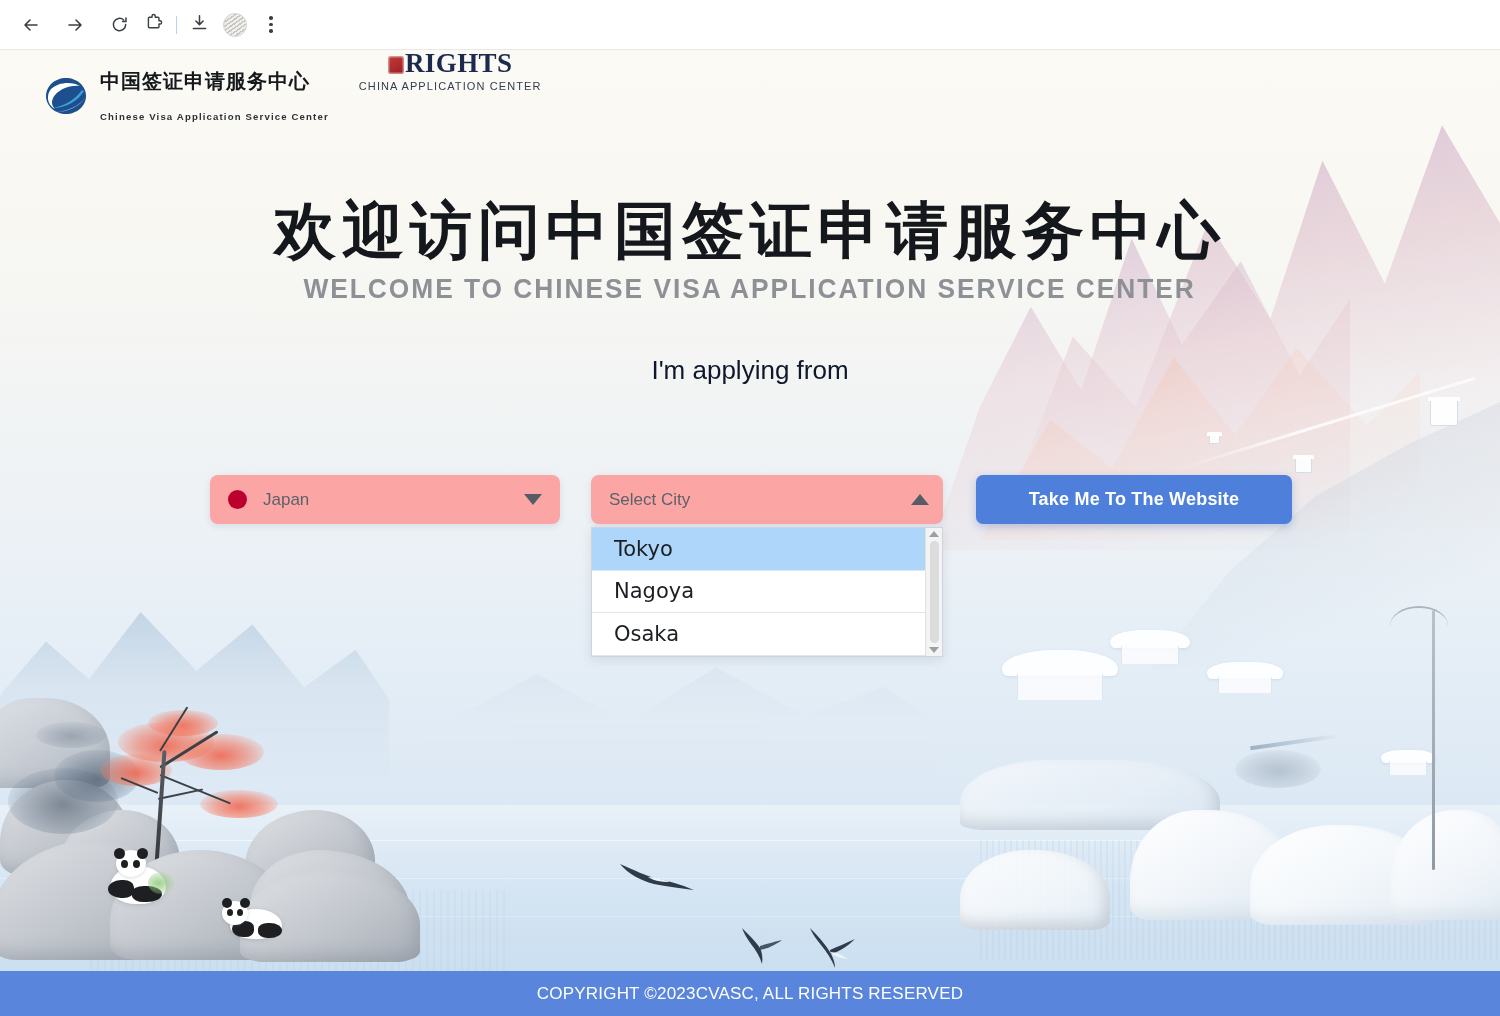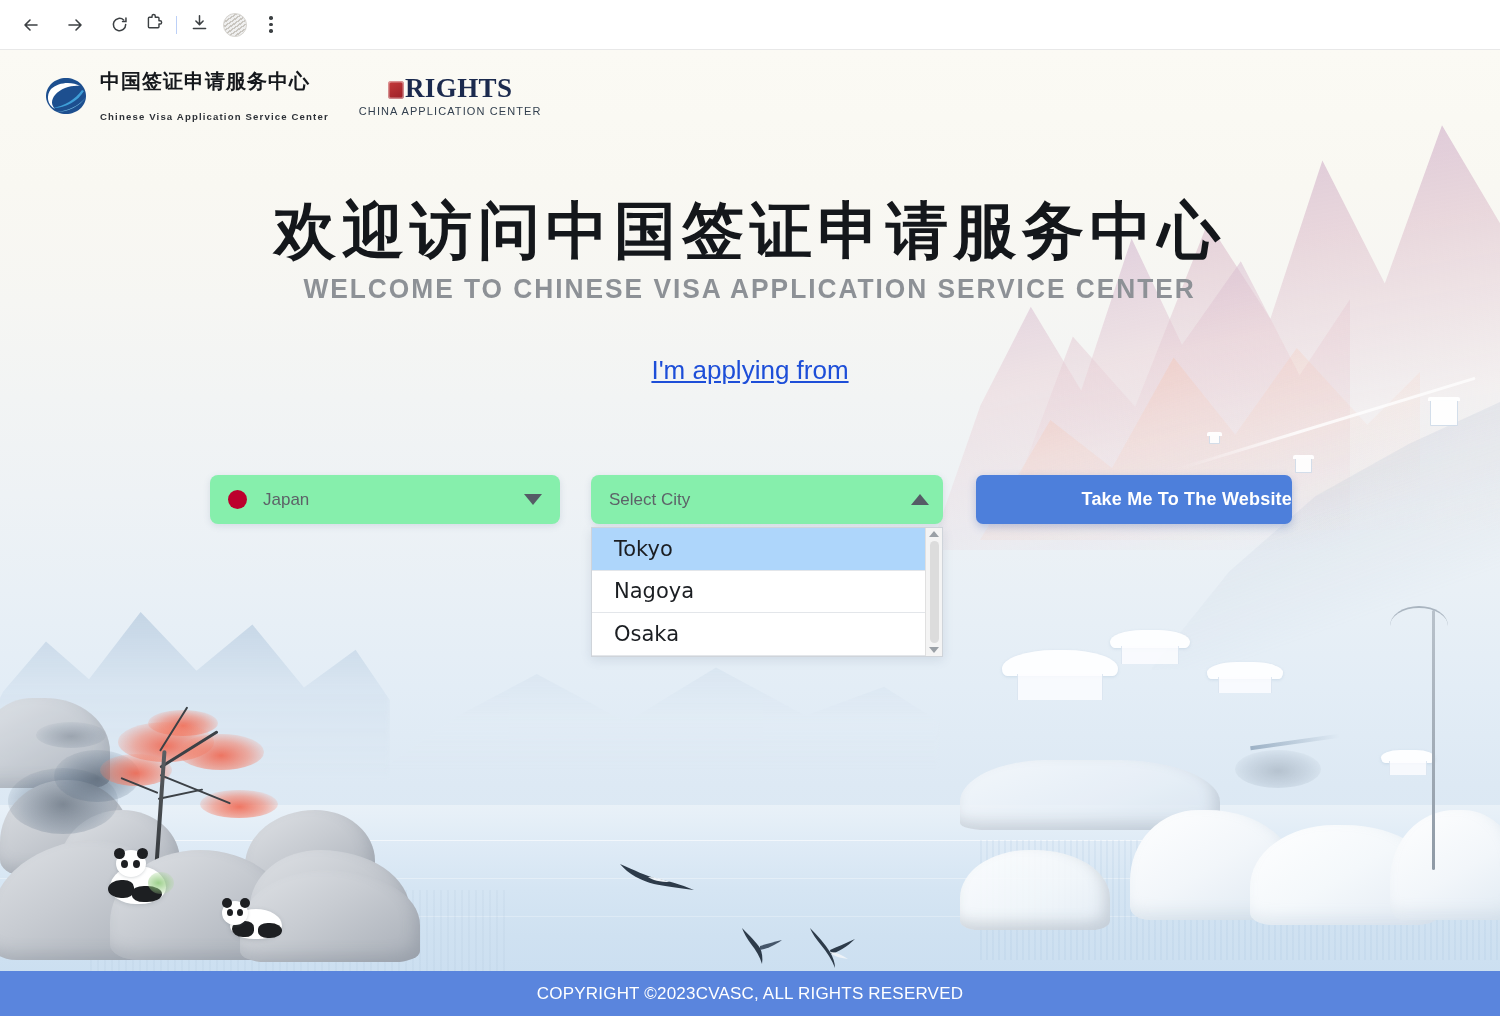--- a/index.html
+++ b/index.html
@@ -354,21 +354,21 @@
   .bird { position: absolute; }
   .bird svg { display: block; }
   .bd1 { left: 618px; top: 810px; }
   .bd2 { left: 740px; top: 876px; }
   .bd3 { left: 806px; top: 876px; }
 
   
   .header {
     position: absolute; left: 0; top: 0;
     width: 1500px; height: 92px;
-    display: flex; align-items: center;
+    display: flex; 
     padding-left: 42px;
     z-index: 20;
   }
   .logo-left { display: flex; align-items: center; gap: 10px; }
   .swoosh { width: 48px; height: 42px; flex: 0 0 auto; }
   .logo-left-text { display: flex; flex-direction: column; }
   .logo-cn {
     font-family: "DejaVu Sans", sans-serif;
     font-size: 20px; font-weight: 700; color: #15181c;
     letter-spacing: 1px; line-height: 1.15;
@@ -415,33 +415,33 @@
   .title-en {
     margin-top: 10px;
     font-family: "Liberation Sans", sans-serif;
     font-size: 28px; font-weight: 700; color: #8d9196;
     letter-spacing: 2.1px;
     transform: scaleX(0.94);
     white-space: nowrap;
   }
   .applying {
     margin-top: 50px;
-    font-size: 26px; color: #1d4ed8; font-weight: 400; text-decoration: underline;
+    font-size: 26px; color: #0f172a; font-weight: 400;
   }
 
   
   .controls {
     position: absolute; left: 0; top: 425px;
     width: 1500px; height: 200px;
     z-index: 30;
   }
   .ctl {
     position: absolute;
     height: 49px;
-    background: #86efac;
+    background: #fca5a5;
     border-radius: 8px;
     box-shadow: 0 2px 7px rgba(90,110,140,.16);
     display: flex; align-items: center;
     padding: 0 18px;
     cursor: pointer;
   }
   .ctl-country { left: 210px; top: 0; width: 350px; }
   .ctl-city { left: 591px; top: 0; width: 352px; padding-right: 14px; }
   .flag-jp {
     width: 19px; height: 19px;
@@ -476,21 +476,20 @@
     width: 316px; height: 49px;
     background: #4d7fdb;
     border: none;
     border-radius: 7px;
     color: #ffffff;
     font-family: "Liberation Sans", sans-serif;
     font-size: 18px; font-weight: 700;
     letter-spacing: .2px;
     box-shadow: 0 3px 8px rgba(60,100,180,.30);
     cursor: pointer;
-    text-align: right;
   }
 
   
   .dropdown {
     position: absolute; left: 591px; top: 52px;
     width: 352px; height: 130px;
     background: #ffffff;
     border: 1px solid #cfd4da;
     box-shadow: 0 3px 10px rgba(80,100,130,.14);
     display: flex;

